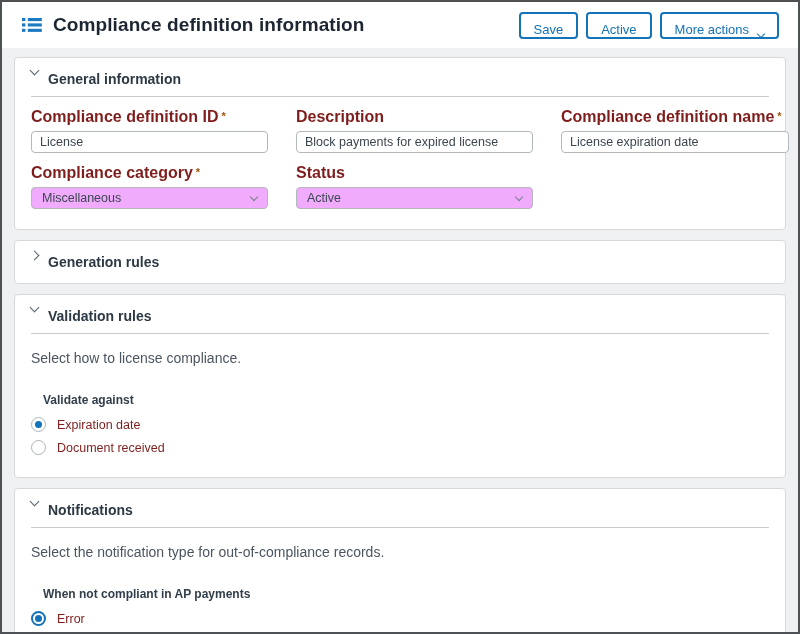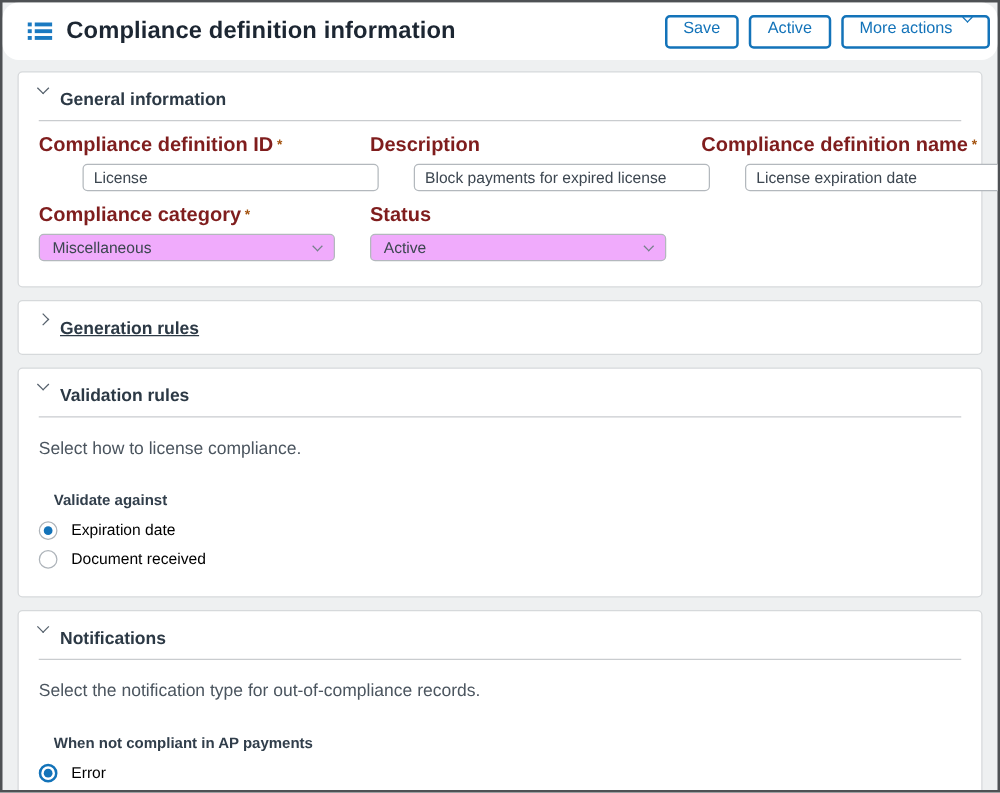--- a/index.html
+++ b/index.html
@@ -9,34 +9,33 @@
     border:2px solid #4e5154;
     background:#eef0f1;
     font-family:"Liberation Sans", sans-serif;
     overflow:hidden;
   }
 
   
   .app-header {
     background:#fff; height:46px;
     display:flex; align-items:center;
-    padding:0 0 0 20px;
-    border-radius:13px;
+    padding:0 13px 0 20px;
   }
   .list-icon { margin-right:11px; display:flex; align-items:center; cursor:pointer; }
   .page-title {
     flex:1; font-size:19px; font-weight:700; color:#1c2632; letter-spacing:.1px;
     white-space:nowrap;
   }
   .header-actions { display:flex; gap:8px; margin-right:6px; }
   .btn {
     border:2px solid #1373b9; color:#1373b9; background:#fff;
     border-radius:4px; height:27px; padding:0 13px;
     font-size:13px; font-family:inherit;
-    display:flex; align-items:flex-start; gap:9px; cursor:pointer;
+    display:flex; align-items:flex-end; gap:9px; cursor:pointer;
   }
 
   
   .chev {
     width:7px; height:7px;
     border-right:1.6px solid #55606c; border-bottom:1.6px solid #55606c;
     transform:rotate(-45deg);            
     display:inline-block; flex:0 0 auto; margin-top:-2px;
   }
   .section-head.expanded .chev { transform:rotate(45deg); margin-top:-4px; }
@@ -56,21 +55,21 @@
   .card {
     background:#fff; border:1px solid #d6d9db; border-radius:4px;
     margin-bottom:10px;
   }
   .section-head {
     display:flex; align-items:flex-start; gap:10px;
     padding:13px 16px 9px;
     font-size:14px; font-weight:700; color:#2c3945;
     cursor:pointer;
   }
-  .card.collapsed .section-head { padding-bottom:13px;text-decoration:underline; }
+  .card.collapsed .section-head { padding-bottom:13px; }
   .head-rule { border-bottom:1px solid #c9cccf; margin:0 16px; }
 
   
   .form-grid {
     display:grid;
     grid-template-columns:237px 237px 228px;
     column-gap:28px; row-gap:11px;
     padding:11px 16px 20px;
   }
   .field-label {
@@ -78,37 +77,37 @@
     white-space:nowrap;
   }
   .field-label.required::after {
     content:"*"; color:#a3520e; margin-left:3px;
     position:relative; top:-2px; font-size:11px;
   }
   .text-input {
     width:100%; height:22px;
     border:1px solid #b3b8bd; border-radius:4px;
     padding:0 8px; font-size:12.5px; color:#3c4650;
-    font-family:inherit; background:#fff;margin-left:35px;
+    font-family:inherit; background:#fff;
   }
   .select-box {
     height:22px; border:1px solid #b3b8bd; border-radius:4px;
     display:flex; align-items:center; justify-content:space-between;
     padding:0 10px; font-size:12.5px; color:#3c4650; background:#f0abfc; cursor:pointer;
   }
 
   
   .section-intro { font-size:14px; color:#4b555f; margin:16px 16px 27px; }
   .group-label { font-size:12px; font-weight:700; color:#313e4b; margin:0 28px 6px; }
 
   
   .radio-list { padding:0 16px 18px; }
   .radio-item {
-    display:flex; align-items:flex-start; gap:11px;
-    padding:4px 0; font-size:12.5px; color:#000000; cursor:pointer;
+    display:flex; align-items:center; gap:11px;
+    padding:4px 0; font-size:12.5px; color:#7f1d1d; cursor:pointer;
   }
   .radio-circle {
     width:15px; height:15px; border-radius:50%;
     border:1px solid #aeb4ba; background:#fff; position:relative; flex:0 0 auto;
   }
   .radio-item.selected .radio-circle::after {
     content:""; position:absolute; inset:3px; border-radius:50%; background:#1373b9;
   }
   .radio-item.focused .radio-circle { border:2px solid #1373b9; }
   .radio-item.focused .radio-circle::after { inset:2px; }

